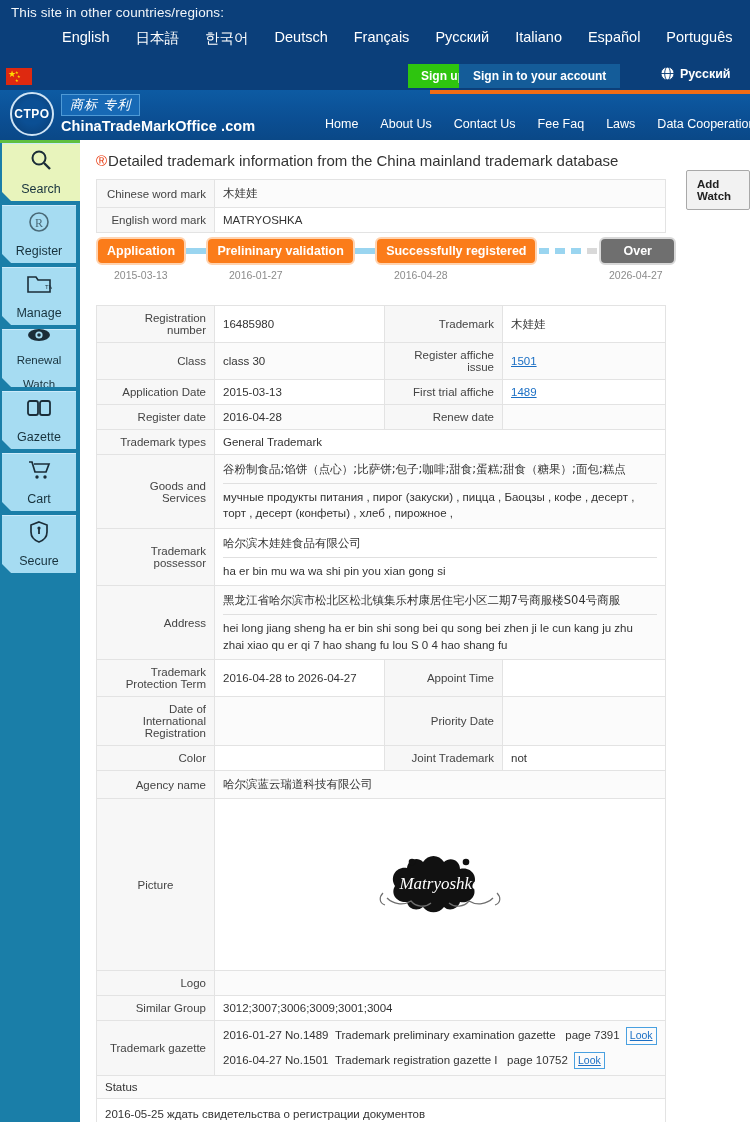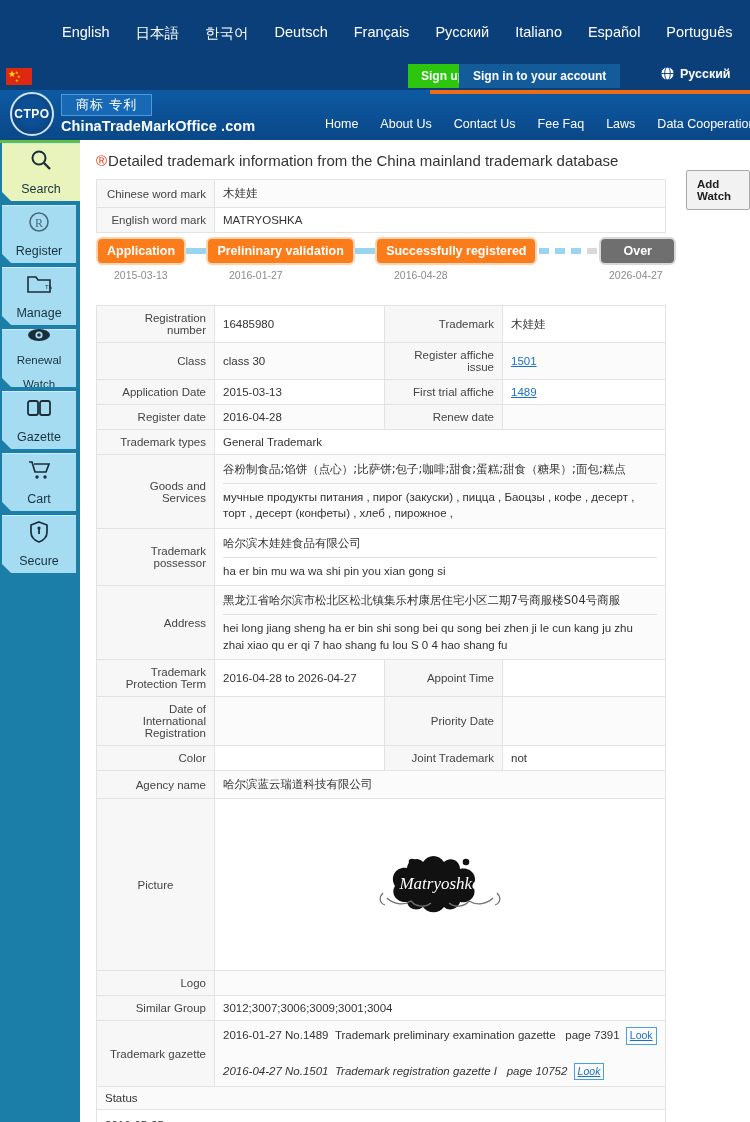--- a/index.html
+++ b/index.html
@@ -23,21 +23,21 @@
   .lang-title {
     font-size: 13.5px;
     padding-left: 11px;
     letter-spacing: .1px;
     color: #f2f6fa;
   }
   .lang-list {
     display: flex;
     gap: 26px;
     padding-left: 62px;
-    margin-top: 19px;
+    margin-top: 9px;
     font-size: 14.5px;
   }
   .lang-list span { color: #ffffff; cursor: pointer; white-space: nowrap; }
 
   
   .acct-bar {
     position: relative;
     height: 28px;
     background: #0b3f7a;
     display: flex;
@@ -86,22 +86,22 @@
   .ctpo-seal {
     width: 44px; height: 44px; border-radius: 50%;
     border: 2px solid #cfe4f5; color: #ffffff;
     display: flex; align-items: center; justify-content: center;
     font-size: 12px; font-weight: bold; letter-spacing: .5px;
     background: radial-gradient(circle at 50% 45%, #0b4f94 40%, #093d74 100%);
   }
   .brand-text { margin-left: 7px; }
   .brand-cn {
     display: inline-block; background: #1769b5; color: #fff;
-    font-size: 13px; padding: 1px 14px; border: 1px solid #4f9ad6;
-    font-family: "DejaVu Sans", sans-serif; letter-spacing: 1px;
+    font-size: 13px; padding: 1px 8px; border: 1px solid #4f9ad6;
+    font-family: "DejaVu Sans", sans-serif; letter-spacing: 1px; font-style: italic;
   }
   .brand-en {
     color: #ffffff; font-size: 14.5px; font-weight: bold;
     margin-top: 2px; letter-spacing: .1px;
   }
   .main-nav {
     position: absolute; left: 325px; bottom: 9px;
     display: flex; gap: 22px; font-size: 12.5px; color: #ffffff;
   }
   .main-nav span { cursor: pointer; white-space: nowrap; }
@@ -196,20 +196,21 @@
     width: 570px; border: 1px solid #e3e3e3; border-top: none;
     padding: 7px 8px 4px 8px; font-size: 11.5px; color: #333; line-height: 1.55;
   }
 </style>
 </head>
 <body>
 
 <div id="page">
 
   <div class="lang-strip">
+    <div class="lang-title">This site in other countries/regions:</div>
     <div class="lang-list">
       <span>English</span>
       <span class="cn">日本語</span>
       <span class="cn">한국어</span>
       <span>Deutsch</span>
       <span>Français</span>
       <span>Русский</span>
       <span>Italiano</span>
       <span>Español</span>
       <span>Português</span>
@@ -491,21 +492,21 @@
         <tr>
           <td class="lbl">Trademark gazette</td>
           <td class="val alt twoline" colspan="3">
             <div>
               <span>2016-01-27</span>
               <span>No.1489</span>
               &nbsp;<span>Trademark preliminary examination gazette</span>
               &nbsp;&nbsp;<span>page 7391</span>
               <span class="look">Look</span>
             </div>
-            <div style="margin-top:18px;font-style:italic;">
+            <div style="margin-top:7px;">
               <span>2016-04-27</span>
               <span>No.1501</span>
               &nbsp;<span>Trademark registration gazette I</span>
               &nbsp;&nbsp;<span>page 10752</span>
               <span class="look">Look</span>
             </div>
           </td>
         </tr>
       </tbody>
         </table>

